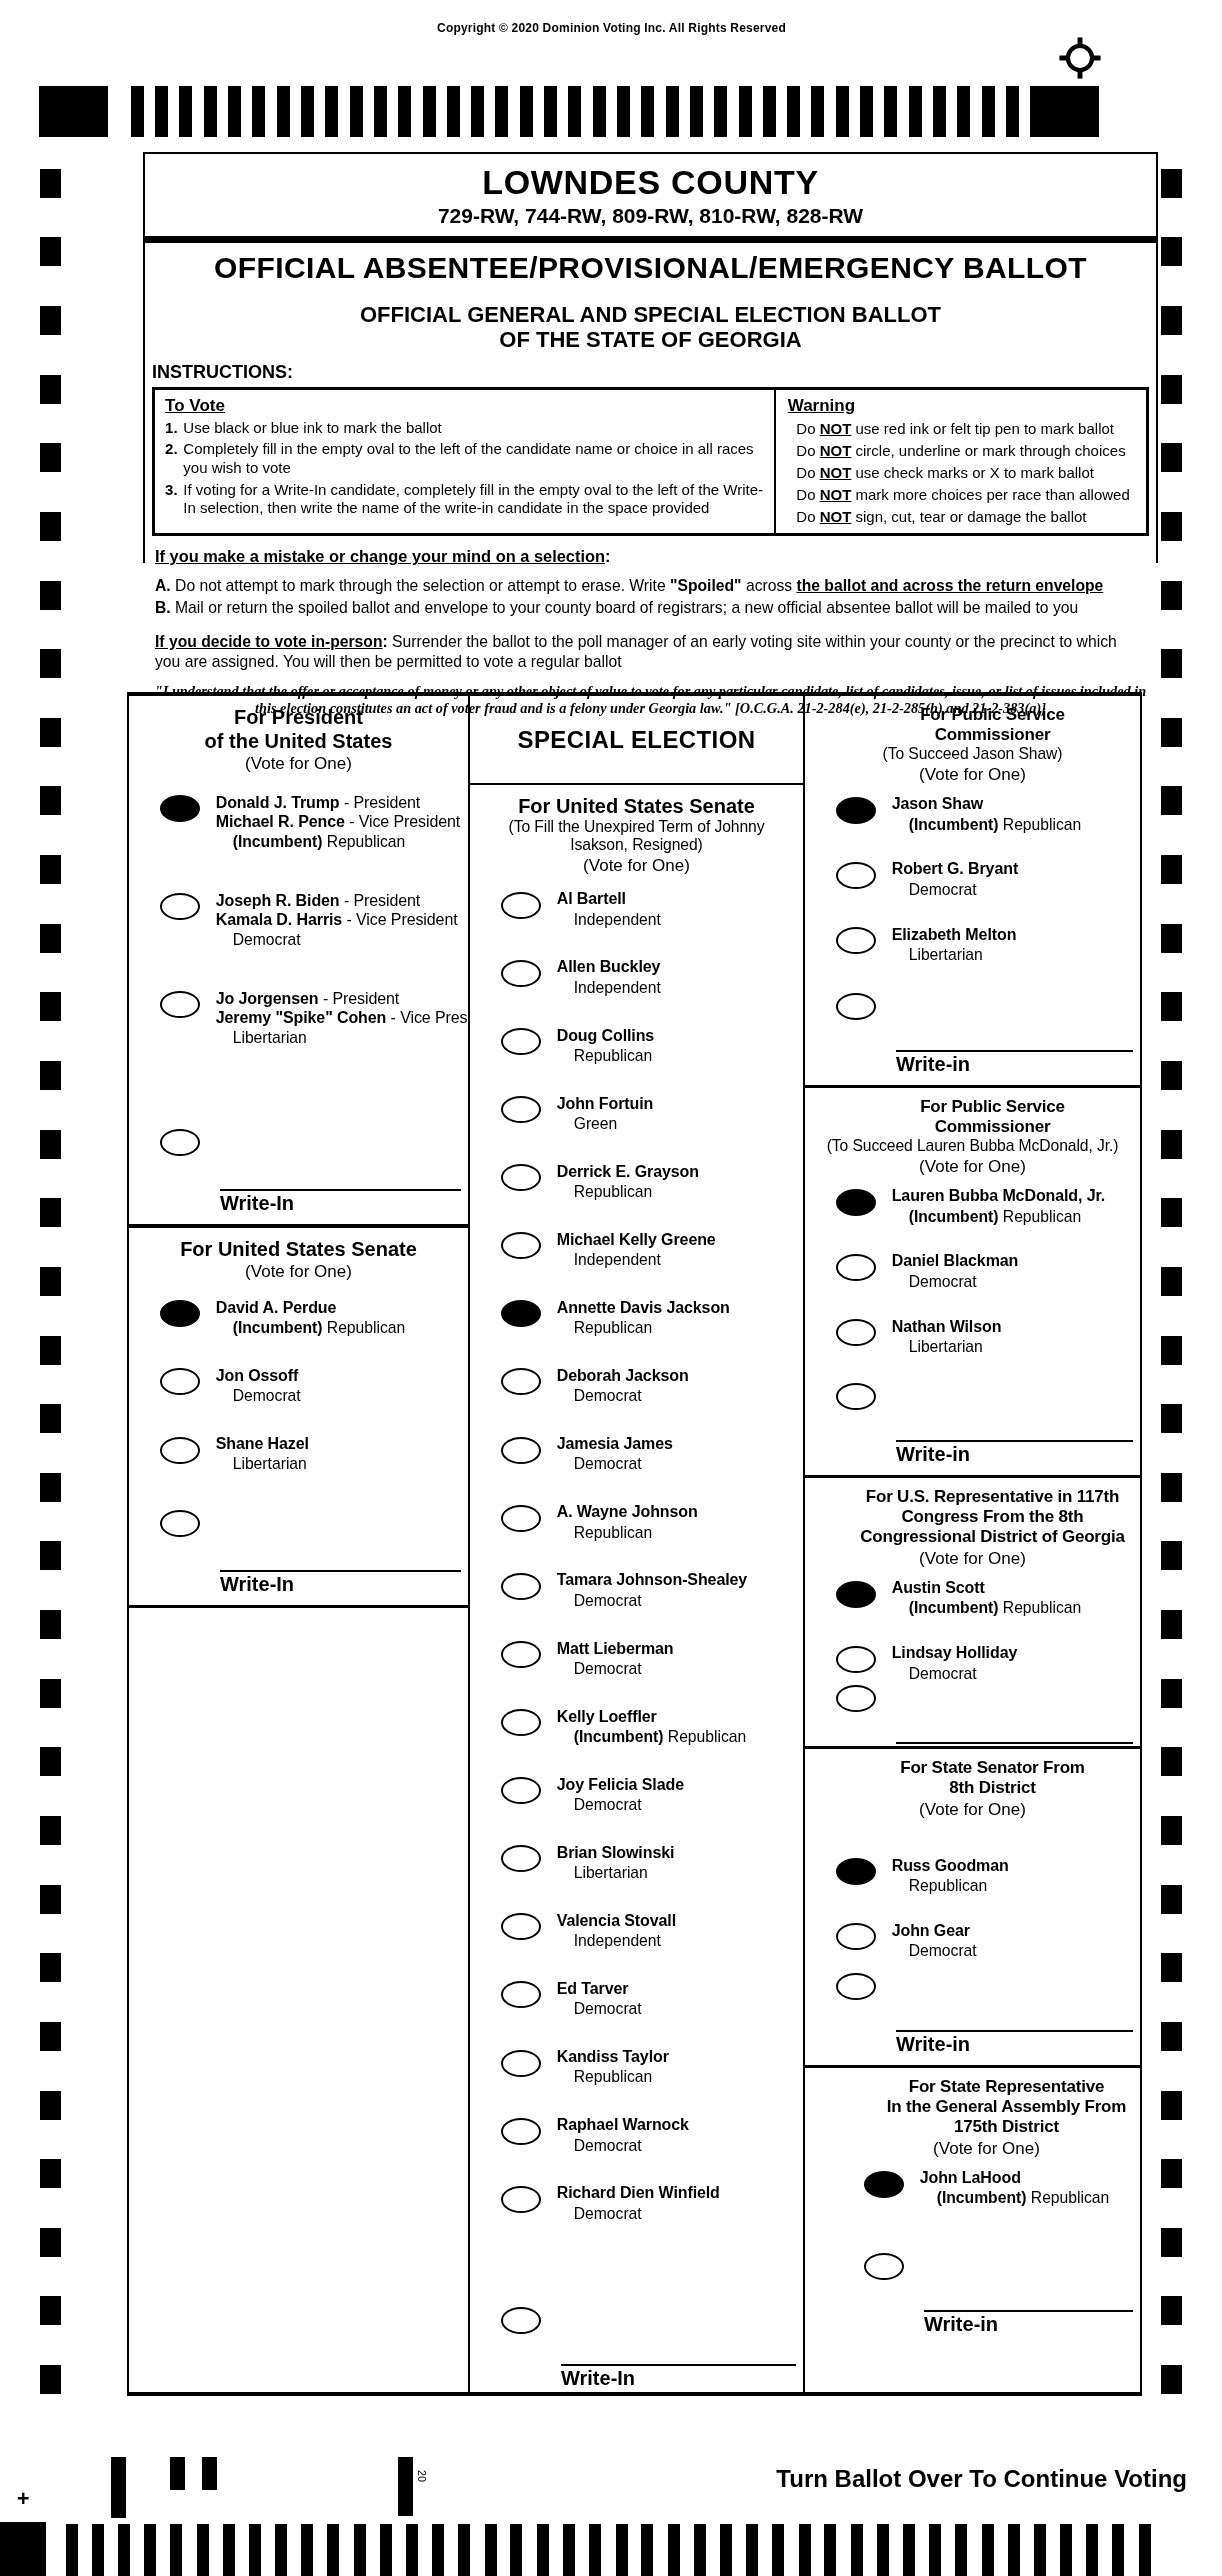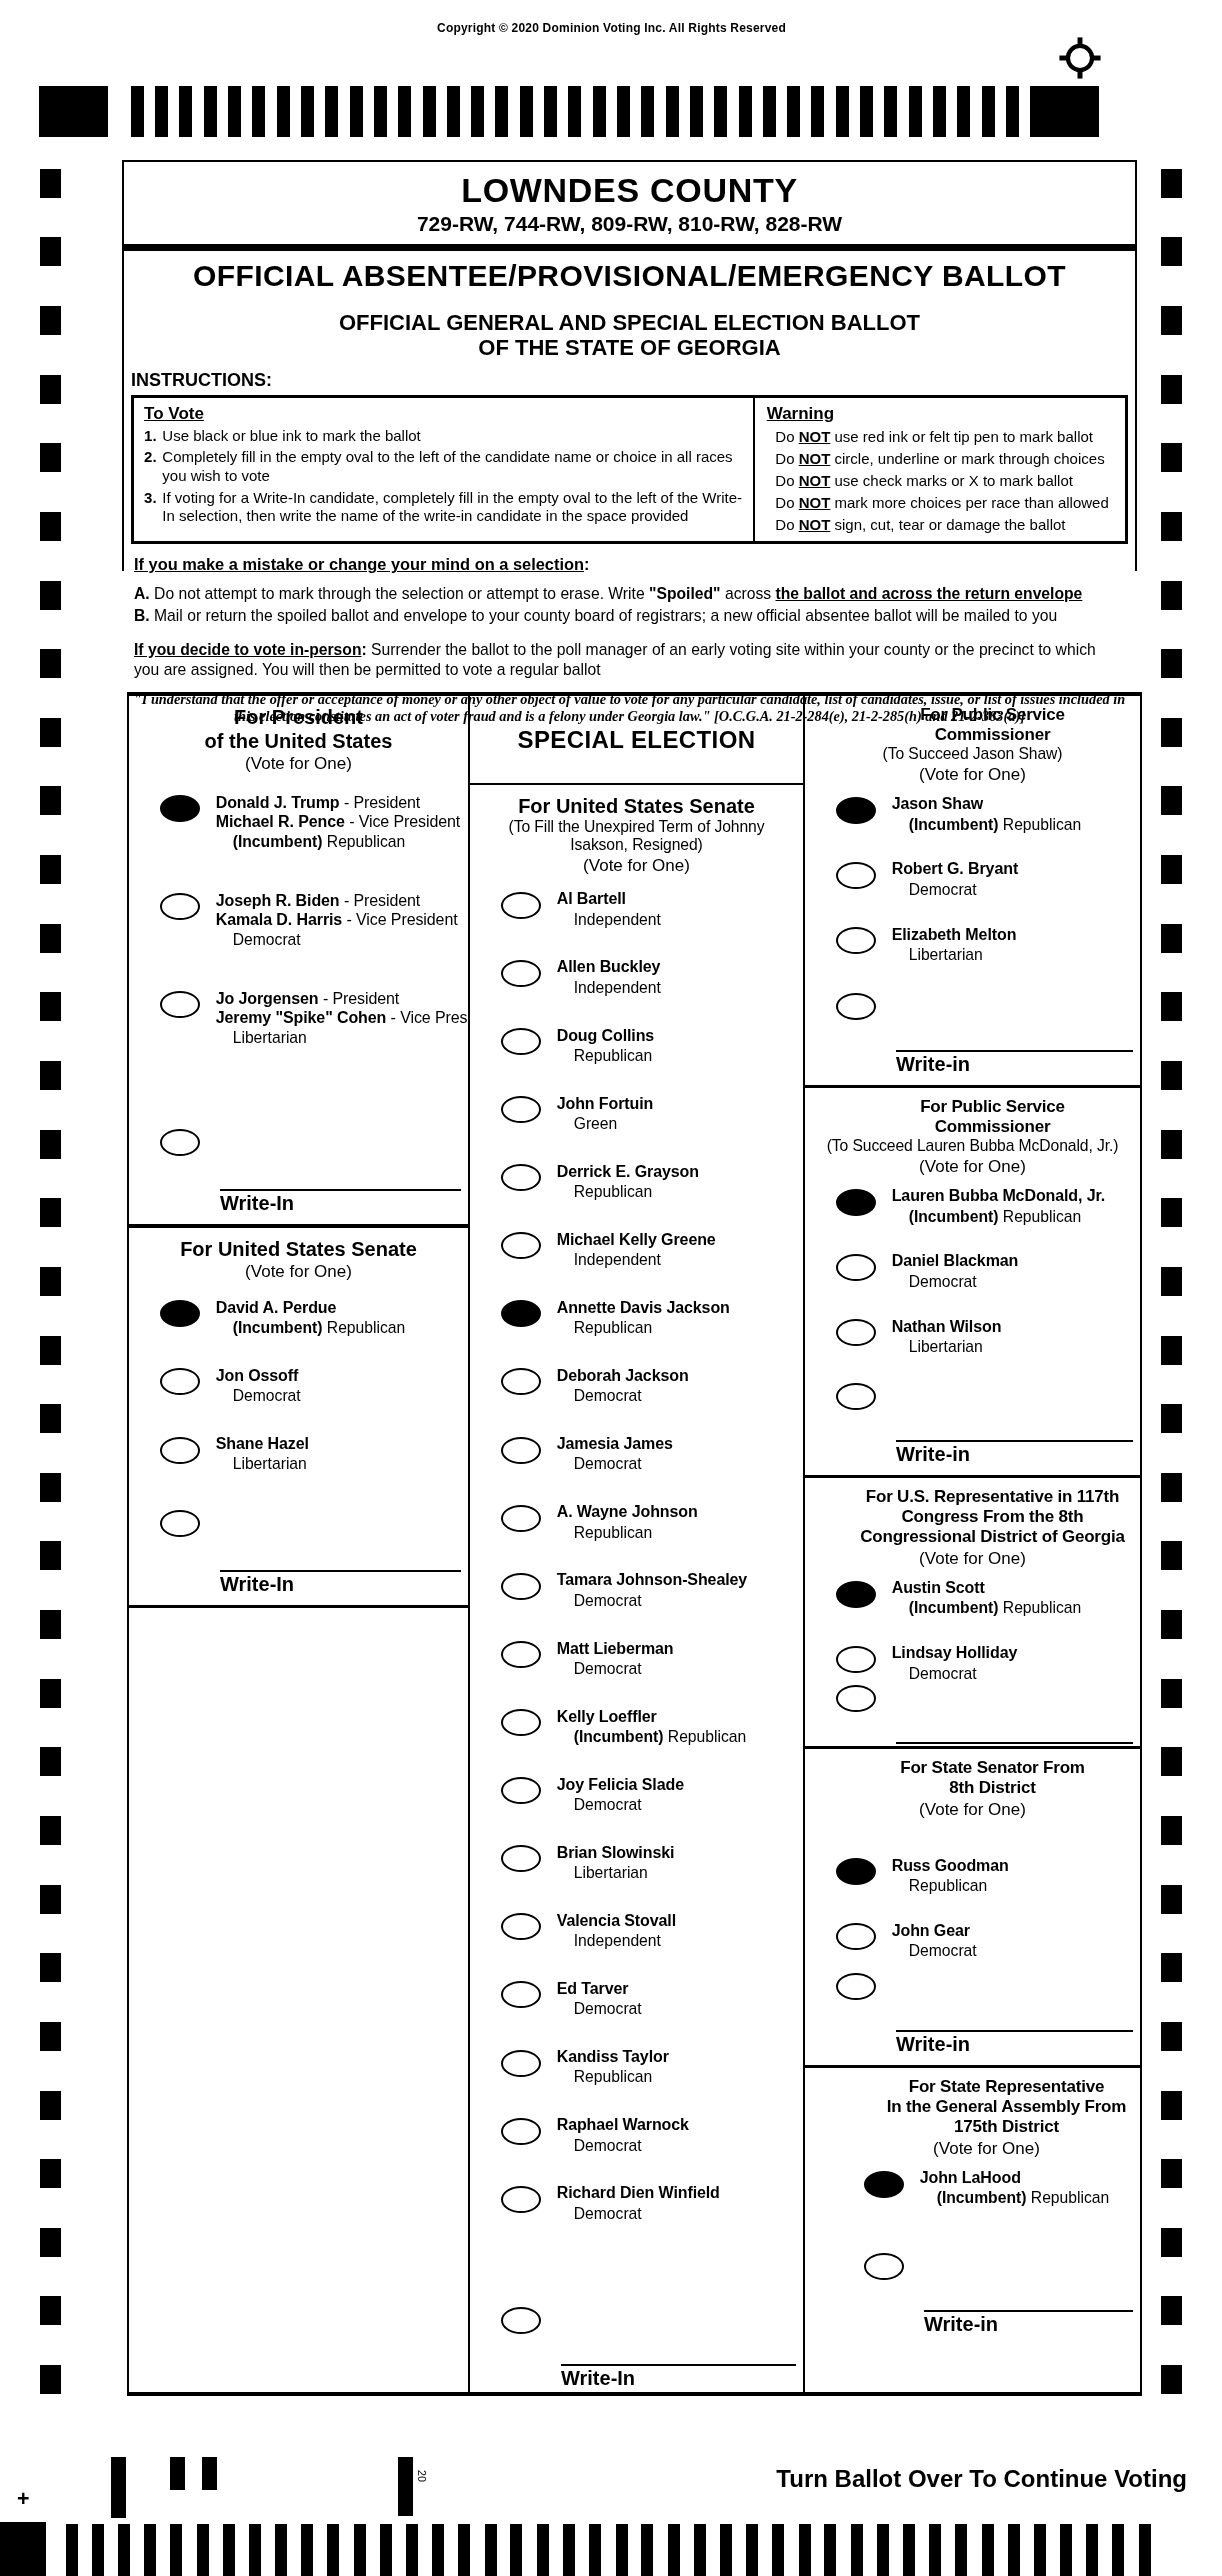--- a/index.html
+++ b/index.html
@@ -3,21 +3,21 @@
 <meta charset="utf-8">
 <style>
   html,body{margin:0;padding:0;background:#888;}
   #page{position:relative;width:1223px;height:2576px;background:#fff;color:#000;
         font-family:"Liberation Sans",sans-serif;overflow:hidden;}
   .abs{position:absolute;}
   .blk{position:absolute;background:#000;}
   
   #copyright{top:21.4px;left:0;width:100%;text-align:center;font-size:12px;font-weight:bold;letter-spacing:0.2px;}
   
-  #headbox{left:122px;top:152px;width:1015px;height:411px;border:2.9px solid #000;border-bottom:none;box-sizing:border-box;margin-top:8px;}
+  #headbox{left:143px;top:152px;width:1015px;height:411px;border:2.9px solid #000;border-bottom:none;box-sizing:border-box;}
   #county-sec{border-bottom:7.1px solid #000;text-align:center;padding-top:8.6px;padding-bottom:7.1px;}
   #county{font-size:34px;font-weight:bold;letter-spacing:0.7px;}
   #precincts{font-size:21px;font-weight:bold;margin-top:2.9px;}
   #ballot-type{text-align:center;font-size:30px;font-weight:bold;margin-top:8.6px;letter-spacing:0.4px;}
   .etitle{text-align:center;font-size:22px;font-weight:bold;line-height:1.14;}
   #etitle1{margin-top:17px;}
   #instr-label{font-size:18px;font-weight:bold;margin:10px 0 0 7.1px;}
   #instr-table{display:flex;border:3.6px solid #000;margin:3.6px 7.1px 0 7.1px;}
   #tovote-cell{width:62.5%;padding:5.7px 10px 7.1px 10px;box-sizing:border-box;}
   #warning-cell{width:37.5%;border-left:2.9px solid #000;padding:5.7px 7.1px 7.1px 11.4px;box-sizing:border-box;}

